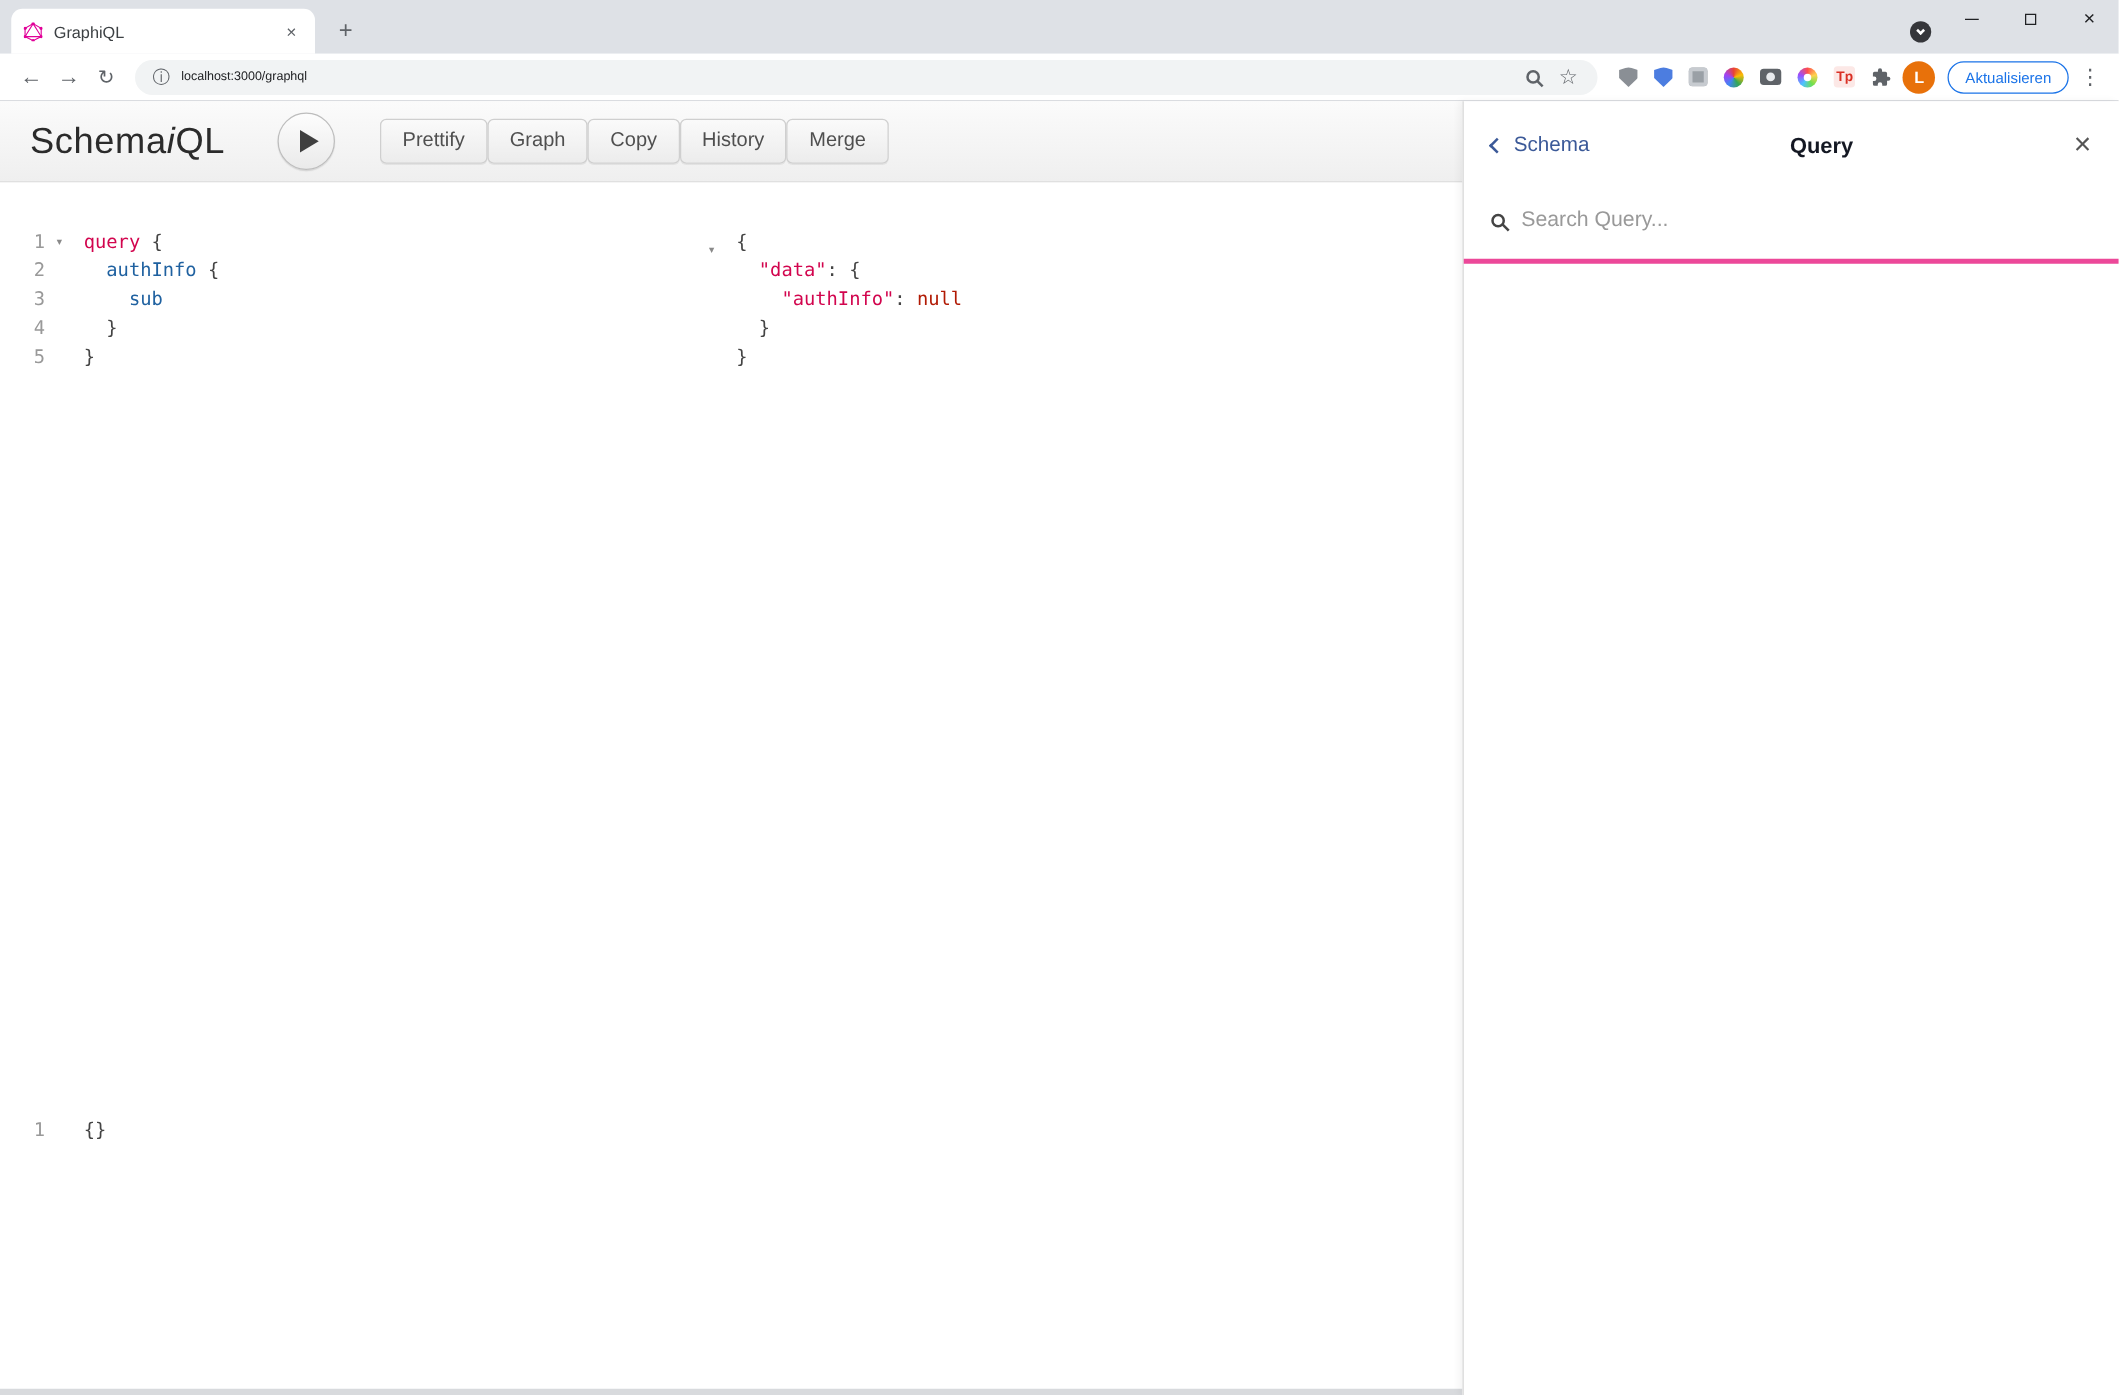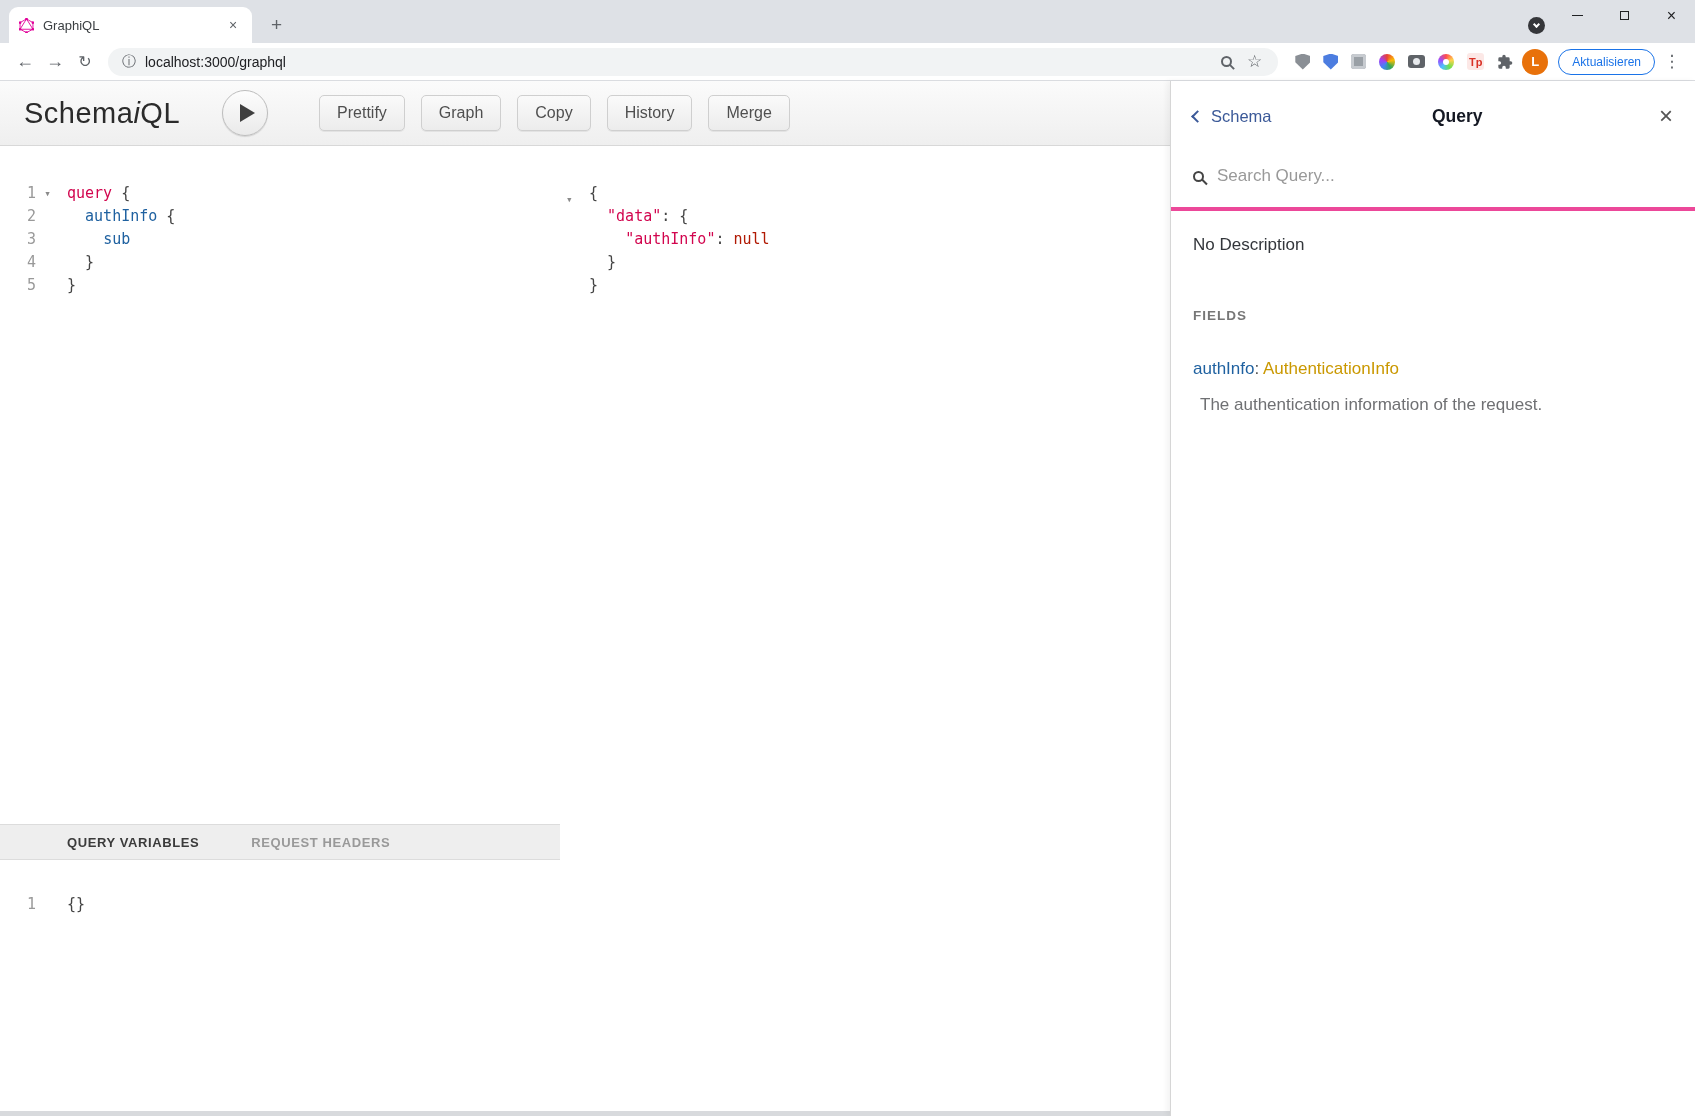--- a/index.html
+++ b/index.html
@@ -20,21 +20,21 @@
   .min-glyph{width:11px;height:1px;background:#202124}
   .max-glyph{width:9px;height:9px;border:1px solid #202124}
   .close-glyph{font-size:16px;line-height:1;color:#202124}
 
   
   .navbar{position:absolute;left:0;top:43px;width:100%;height:38px;background:#fff;border-bottom:1px solid #dadce0;display:flex;align-items:center;padding:0 10px}
   .nav-arrow{width:30px;font-size:18px;color:#5f6368;display:flex;align-items:center;justify-content:center}
   .reload-glyph{font-size:16px;color:#5f6368}
   .omnibox{flex:1;height:28px;background:#f1f3f4;border-radius:14px;margin:0 8px;display:flex;align-items:center;padding:0 14px;gap:9px;min-width:0}
   .info-icon{font-size:14px;color:#5f6368}
-  .url-text{font-size:14px;color:#202124;flex:1;white-space:nowrap;overflow:hidden}
+  .url-text{font-size:10px;color:#202124;flex:1;white-space:nowrap;overflow:hidden}
   .omni-right{display:flex;align-items:center;gap:15px;padding-right:2px}
   .magnifier{position:relative;width:11px;height:11px;border:2px solid #5f6368;border-radius:50%;display:inline-block}
   .magnifier::after{content:"";position:absolute;width:6px;height:2px;background:#5f6368;transform:rotate(45deg);right:-5px;bottom:-3px}
   .star-icon{font-size:17px;color:#5f6368;line-height:1}
   .ext-row{display:flex;align-items:center;gap:13px;margin:0 9px}
   .ext{display:flex;align-items:center;justify-content:center}
   .shield-gray{width:15px;height:16px;background:#8a8f95;clip-path:polygon(50% 0,100% 15%,100% 55%,50% 100%,0 55%,0 15%)}
   .shield-blue{width:15px;height:16px;background:#4c7de0;clip-path:polygon(50% 0,100% 15%,100% 55%,50% 100%,0 55%,0 15%)}
   .sq-gray{width:15px;height:15px;background:#9aa0a6;border-radius:3px;box-shadow:inset 0 0 0 3px #c7cbd0}
   .circle-color{width:16px;height:16px;border-radius:50%;background:conic-gradient(#e94235,#fbbc04,#34a853,#4285f4,#a142f4,#e94235)}
@@ -47,21 +47,21 @@
   .avatar{width:26px;height:26px;border-radius:50%;background:#e8710a;color:#fff;font-size:13px;font-weight:bold;display:flex;align-items:center;justify-content:center;margin-right:10px}
   .refresh-btn{height:26px;padding:0 13px;border:1px solid #1a73e8;border-radius:13px;background:#fff;color:#1a73e8;font-size:12px;display:flex;align-items:center;white-space:nowrap}
   .menu-dots{width:26px;font-size:17px;color:#5f6368;display:flex;align-items:center;justify-content:center;margin-left:4px}
 
   
   .gq-topbar{position:absolute;left:0;top:81px;width:1170px;height:65px;background:linear-gradient(#fbfbfb,#efefef);border-bottom:1px solid #d8d8d8;display:flex;align-items:center}
   .gq-logo{margin-left:24px;font-size:29px;color:#2b2b2b;letter-spacing:0.5px}
   .gq-logo em{font-style:italic}
   .execute-btn{margin-left:42px;width:46px;height:46px;border-radius:50%;background:linear-gradient(#fdfdfd,#eaeaea);border:1px solid #bdbdbd;box-shadow:0 1px 1px rgba(0,0,0,0.12);display:flex;align-items:center;justify-content:center}
   .play-tri{width:0;height:0;border-left:15px solid #3f3f3f;border-top:9px solid transparent;border-bottom:9px solid transparent;margin-left:5px}
-  .gq-buttons{display:flex;gap:16px;margin-left:51px}
+  .gq-buttons{display:flex;gap:0;margin-left:36px}
   .gq-btn{height:36px;padding:0 17px;border-radius:5px;border:1px solid #cfcfcf;background:linear-gradient(#fafafa,#ececec);color:#4f4f4f;font-size:16px;display:flex;align-items:center;box-shadow:0 1px 0 rgba(0,0,0,0.06)}
 
   
   .workspace{position:absolute;left:0;top:146px;width:1170px;bottom:0;background:#fff}
   .codemirror{font-family:"DejaVu Sans Mono","Liberation Mono",monospace;font-size:15px;line-height:23px}
   .query-pane{position:absolute;left:0;top:0;width:560px;height:678px;padding-top:36px}
   .code-row{display:flex}
   .gutter{width:59px;flex:none;display:flex}
   .linenum{width:36px;text-align:right;color:#999;flex:none}
   .foldcol{width:23px;flex:none;text-align:center;color:#8a8a8a;font-size:11px;line-height:23px}
@@ -228,24 +228,20 @@
     </div>
     <div class="code-row">
       <span class="gutter">
         <span class="linenum">5</span>
         <span class="foldcol"></span>
       </span>
       <span class="codeline"><span class="tok-punct">}</span></span>
     </div>
   </div>
 
-  <div class="vars-header">
-    <span class="vars-tab active">QUERY VARIABLES</span>
-    <span class="vars-tab inactive">REQUEST HEADERS</span>
-  </div>
 
   <div class="vars-editor codemirror">
     <div class="code-row">
       <span class="gutter">
         <span class="linenum">1</span>
         <span class="foldcol"></span>
       </span>
       <span class="codeline"><span class="tok-punct">{}</span></span>
     </div>
   </div>
@@ -280,21 +276,13 @@
       <span class="back-chev"></span>
       <span>Schema</span>
     </span>
     <span class="docs-title">Query</span>
     <span class="docs-close">×</span>
   </div>
   <div class="docs-search">
     <span class="search-mag"></span>
     <input type="text" placeholder="Search Query..." style="">
   </div>
-  <div class="docs-content">
-    <div class="no-desc">No Description</div>
-    <div class="fields-heading">FIELDS</div>
-    <div class="field-row">
-      <span class="field-name">authInfo</span><span class="field-sep">: </span><span class="field-type">AuthenticationInfo</span>
-    </div>
-    <div class="field-desc">The authentication information of the request.</div>
-  </div>
 </div>
 
 </body></html>

